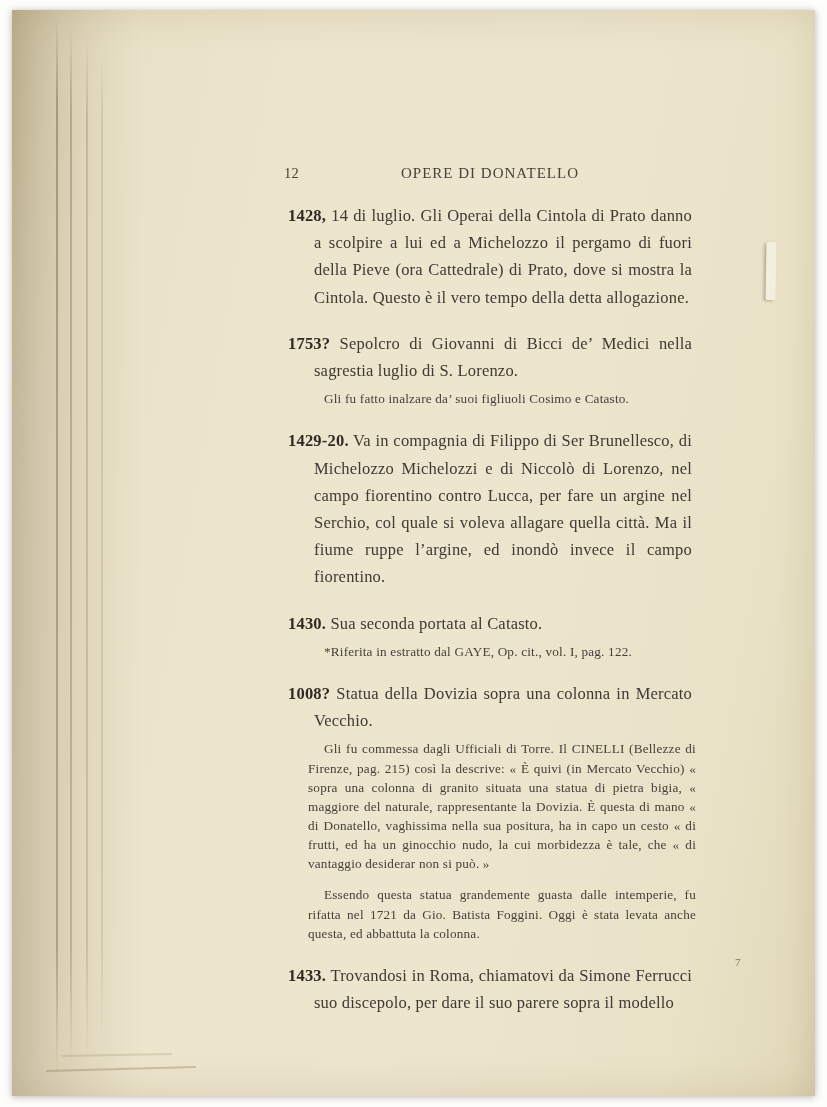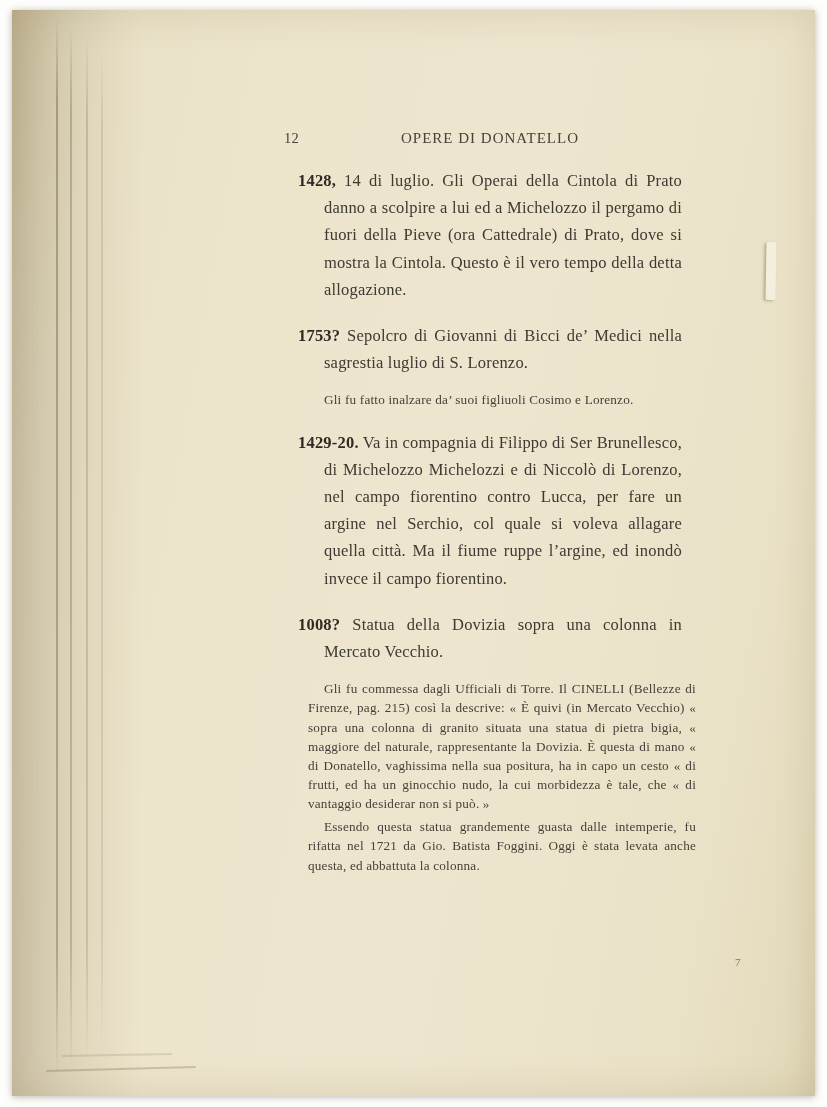--- a/index.html
+++ b/index.html
@@ -49,56 +49,57 @@
   .sliver {
     position: absolute; left: 754px; top: 232px;
     width: 10px; height: 58px;
     background: #f3eedd;
     box-shadow: -2px 1px 3px rgba(80,65,35,0.35);
     border-radius: 2px;
     transform: rotate(1deg);
   }
   .content {
     position: absolute;
-    left: 272px; top: 116px; width: 412px;
+    left: 272px; top: 144px; width: 412px;
     color: #3d3a33;
     font-size: 16.5px;
     line-height: 1.65;
     letter-spacing: 0.2px;
   }
   .pagehead {
     display: flex; align-items: baseline;
     font-size: 14.5px;
     margin-bottom: 16px;
     color: #47423a;
   }
   .pagenum { width: 58px; }
   .running-title {
     flex: 1; text-align: center;
     letter-spacing: 1px;
     font-size: 15px;
+    margin-top: 7px;
   }
   .pagehead .spacer { width: 58px; }
   .entry-block { margin-bottom: 19px; }
   .entry {
-    margin: 14px;
+    margin: 4px;
     padding-left: 26px;
     text-indent: -26px;
     text-align: justify;
   }
   .entry .year { font-weight: bold; color: #2f2b24; }
   .note {
     margin: 5px 0 0 24px;
     font-size: 13.2px;
     line-height: 1.45;
     text-indent: 16px;
     text-align: justify;
     color: #45413a;
   }
-  .note.followup { margin-top: 4px; }
+  .note.followup { margin-top: 12px; }
   .sigmark {
     position: absolute; left: 723px; top: 946px;
     font-size: 11px; color: rgba(70,58,35,0.65);
   }
 </style>
 </head>
 <body>
 
 <div class="scan">
   <div class="paper">
@@ -124,41 +125,52 @@
           <span class="year">1428,</span>
           <span>14 di luglio. Gli Operai della Cintola di Prato danno a scolpire a lui ed a Michelozzo il pergamo di fuori della Pieve (ora Cattedrale) di Prato, dove si mostra la Cintola. Questo è il vero tempo della detta allogazione.</span>
         </p>
       </div>
 
       <div class="entry-block">
         <p class="entry">
           <span class="year">1753?</span>
           <span>Sepolcro di Giovanni di Bicci de’ Medici nella sagrestia luglio di S. Lorenzo.</span>
         </p>
-        <p class="note">Gli fu fatto inalzare da’ suoi figliuoli Cosimo e Lorenzo.</p>
+        <p class="note">Gli fu fatto inalzare da’ suoi figliuoli Cosimo e Catasto.</p>
       </div>
 
       <div class="entry-block">
         <p class="entry">
           <span class="year">1429-20.</span>
           <span>Va in compagnia di Filippo di Ser Brunellesco, di Michelozzo Michelozzi e di Niccolò di Lorenzo, nel campo fiorentino contro Lucca, per fare un argine nel Serchio, col quale si voleva allagare quella città. Ma il fiume ruppe l’argine, ed inondò invece il campo fiorentino.</span>
         </p>
       </div>
 
 
       <div class="entry-block">
+        <p class="entry">
+          <span class="year">1430.</span>
+          <span>Sua seconda portata al Catasto.</span>
+        </p>
+        <p class="note">*Riferita in estratto dal GAYE, Op. cit., vol. I, pag. 122.</p>
       </div>
 
       <div class="entry-block">
         <p class="entry">
           <span class="year">1008?</span>
           <span>Statua della Dovizia sopra una colonna in Mercato Vecchio.</span>
         </p>
         <p class="note">Gli fu commessa dagli Ufficiali di Torre. Il CINELLI (Bellezze di Firenze, pag. 215) così la descrive: « È quivi (in Mercato Vecchio) « sopra una colonna di granito situata una statua di pietra bigia, « maggiore del naturale, rappresentante la Dovizia. È questa di mano « di Donatello, vaghissima nella sua positura, ha in capo un cesto « di frutti, ed ha un ginocchio nudo, la cui morbidezza è tale, che « di vantaggio desiderar non si può. »</p>
         <p class="note followup">Essendo questa statua grandemente guasta dalle intemperie, fu rifatta nel 1721 da Gio. Batista Foggini. Oggi è stata levata anche questa, ed abbattuta la colonna.</p>
       </div>
 
+      <div class="entry-block">
+        <p class="entry">
+          <span class="year">1433.</span>
+          <span>Trovandosi in Roma, chiamatovi da Simone Ferrucci suo discepolo, per dare il suo parere sopra il modello</span>
+        </p>
+      </div>
 
     </div>
 
     <div class="sigmark">7</div>
   </div>
 </div>
 
 </body></html>

